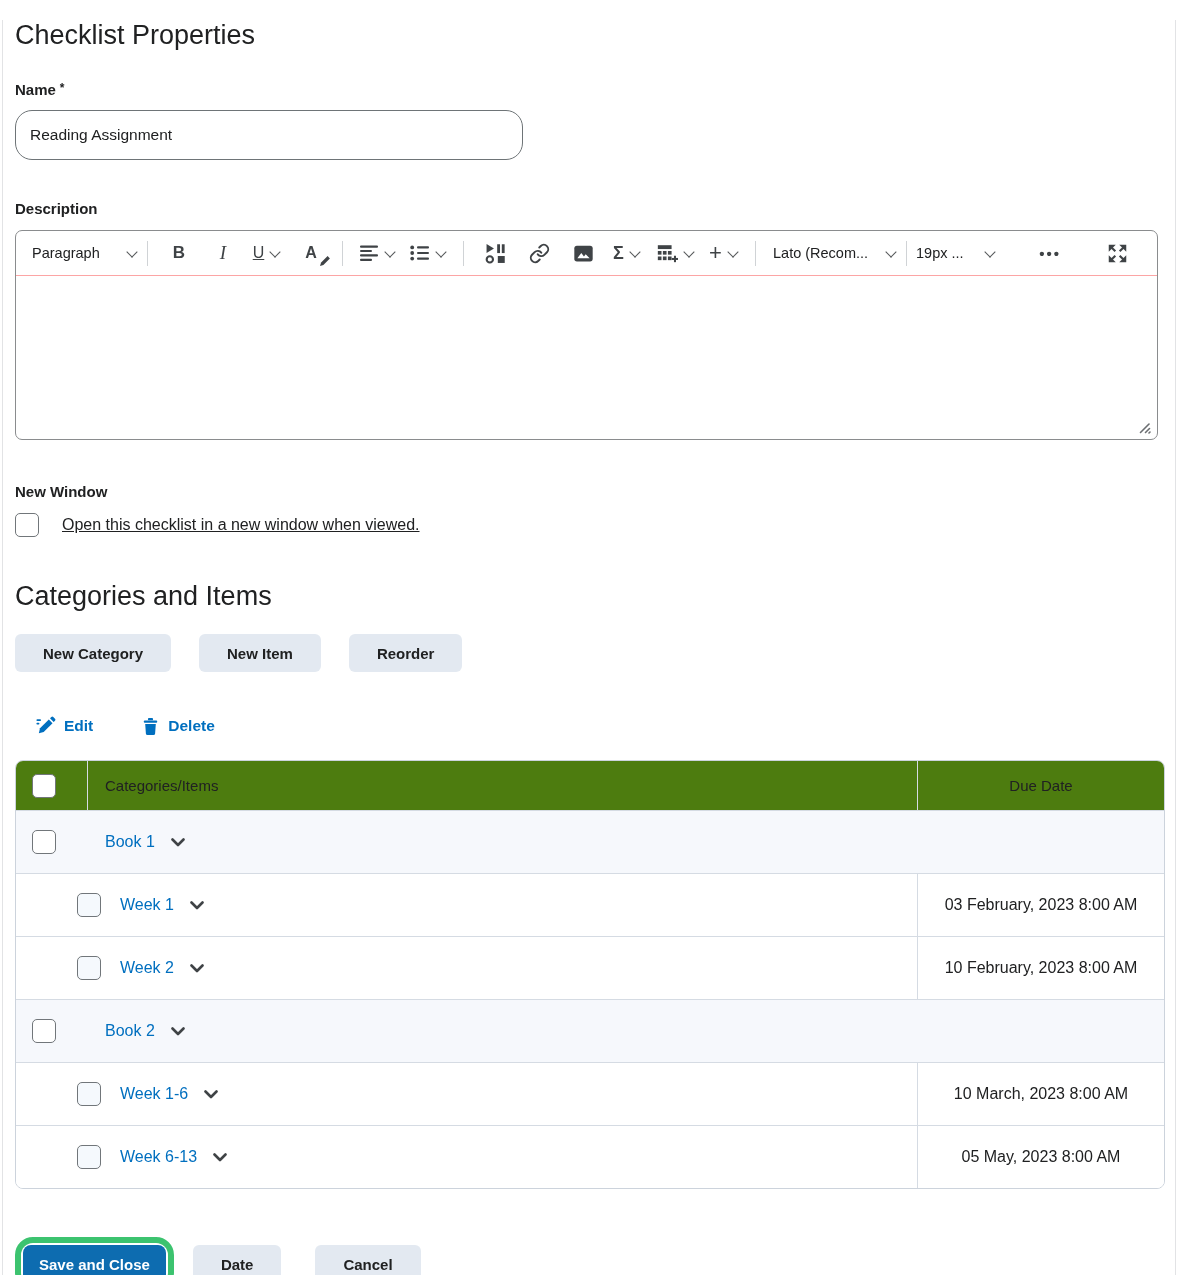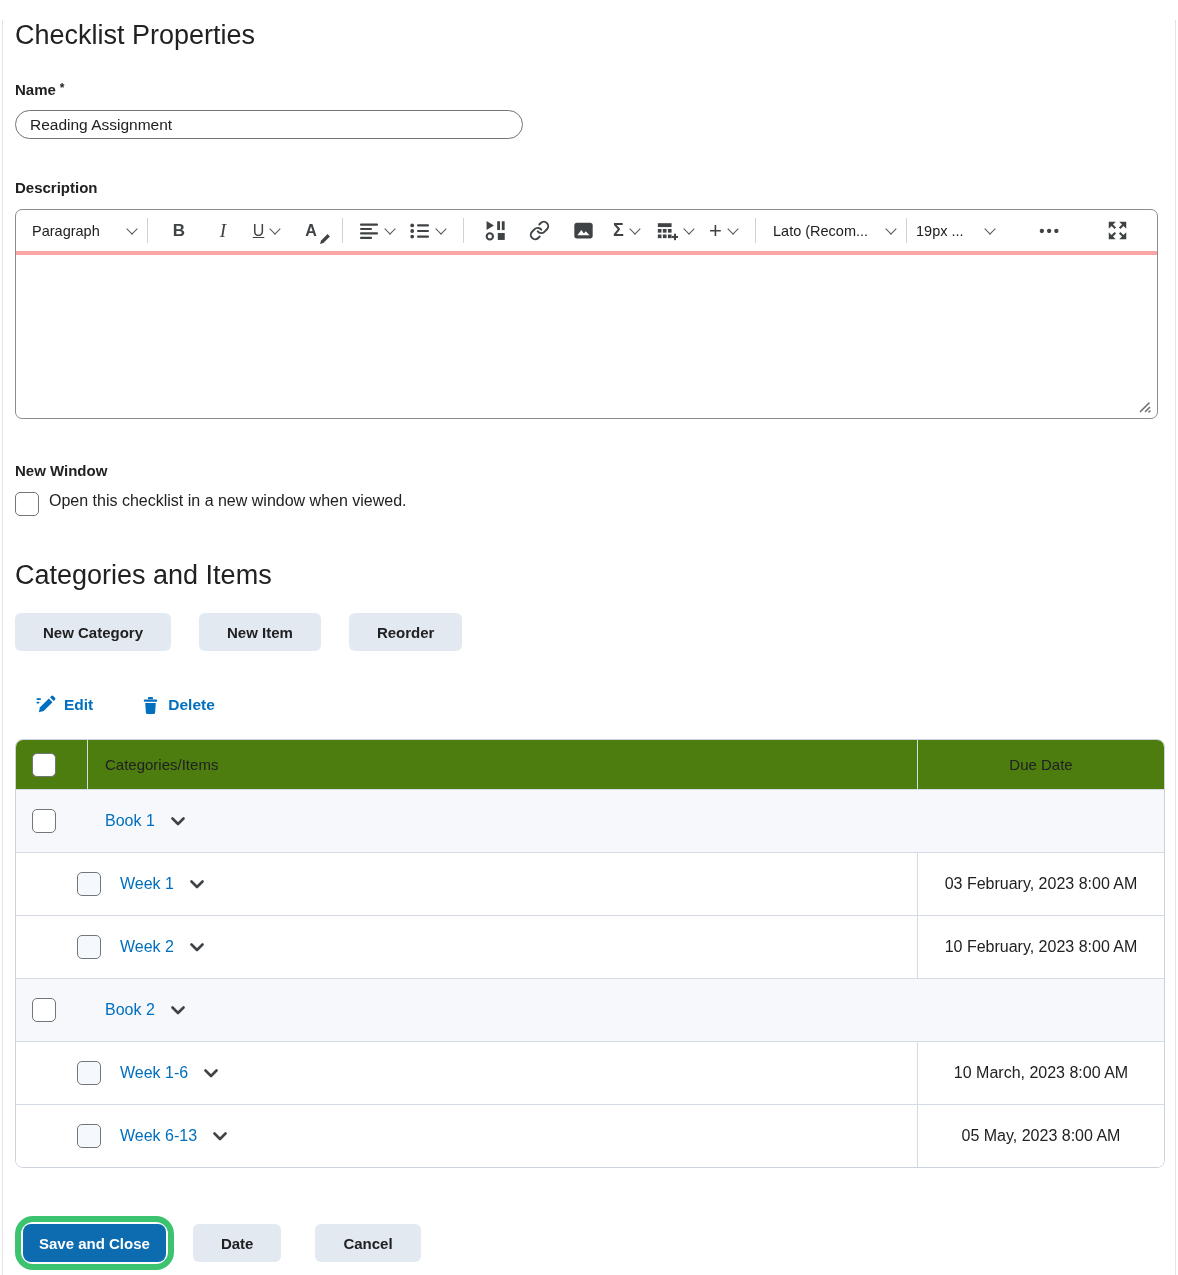--- a/index.html
+++ b/index.html
@@ -10,27 +10,27 @@
   html,body{margin:0;padding:0;background:#fff;}
   body{font-family:"Liberation Sans","DejaVu Sans",sans-serif;color:var(--text);}
   .frame{width:1174px;margin:0 2px;min-height:1266px;border-left:1px solid #e2e3e5;
          border-right:1px solid #e2e3e5;border-bottom:2px solid #d2d5d8;padding:0 12px;}
   h1{margin:20px 0 0;font-size:27px;font-weight:400;color:var(--text);}
   h2{margin:44px 0 0;font-size:27px;font-weight:400;color:var(--text);}
   .field-label{margin-top:30px;font-size:15px;font-weight:700;}
   .field-label .req{margin-left:4px;font-size:12px;vertical-align:top;}
   .field-label.desc{margin-top:40px;}
   .field-label.nw{margin-top:43px;}
-  .name-input{margin-top:12px;width:508px;height:29px;border:1px solid #6e7477;border-radius:17px;
+  .name-input{margin-top:12px;width:508px;height:50px;border:1px solid #6e7477;border-radius:17px;
               padding:0 14px;font-size:15.5px;font-family:inherit;color:var(--text);display:block;}
   
   .editor{margin-top:13px;width:1143px;height:210px;border:1px solid #8a8c8e;border-radius:7px;
           display:flex;flex-direction:column;background:#fff;}
   .toolbar{height:45px;flex:none;display:flex;align-items:center;padding:0 12px;
-           border-bottom:4px solid #fca5a5;}
+           border-bottom:1px solid #fca5a5;}
   .sep{width:1px;height:25px;background:#d0d3d6;margin:0 9px;flex:none;}
   .tb-btn,.dd{background:none;border:none;font-family:inherit;color:var(--icon);cursor:pointer;
               display:flex;align-items:center;justify-content:center;height:34px;padding:0;}
   .tb-btn{min-width:30px;margin:0 7px;}
   .dd{color:var(--text);font-size:14.5px;}
   .dd.para{width:106px;justify-content:space-between;margin-left:4px;}
   .dd.font{width:124px;justify-content:space-between;margin-left:8px;}
   .dd.size{width:80px;justify-content:space-between;}
   .chev{width:8px;height:8px;border-right:1.8px solid #55585a;border-bottom:1.8px solid #55585a;
         transform:rotate(45deg);display:inline-block;margin:-3px 2px 0 7px;flex:none;}
@@ -39,21 +39,21 @@
   .underline .u{font-size:16px;text-decoration:underline;}
   .color{position:relative;font-size:16px;font-weight:700;}
   .color svg{position:absolute;right:-6px;bottom:3px;}
   .sigma{font-size:18px;font-weight:600;}
   .plusg{font-size:22px;font-weight:400;}
   .right-group{margin-left:auto;display:flex;align-items:center;gap:28px;margin-right:6px;}
   .more{letter-spacing:2px;font-size:15px;font-weight:700;color:var(--icon);background:none;border:none;cursor:pointer;}
   .editor-body{flex:1;position:relative;}
   .resize{position:absolute;right:6px;bottom:5px;cursor:nwse-resize;}
   
-  .cb-row{margin-top:13px;display:flex;gap:10px;font-size:16px;}
+  .cb-row{margin-top:13px;display:flex;align-items:center;gap:23px;font-size:16px;text-decoration:underline;}
   .cb{width:24px;height:24px;border:1px solid #71767a;border-radius:5px;background:#fff;flex:none;cursor:pointer;}
   .cb.tint{background:#f5f9fd;}
   
   .btn-row{margin-top:22px;display:flex;gap:28px;}
   .subtle{height:38px;padding:0 28px;border:none;border-radius:6px;background:#e3e9f1;
           font-family:inherit;font-size:15px;font-weight:700;color:var(--text);cursor:pointer;}
   .action-row{margin-top:44px;padding-left:21px;display:flex;gap:48px;}
   .link-action{display:flex;align-items:center;gap:8px;background:none;border:none;cursor:pointer;
                font-family:inherit;font-size:15.5px;font-weight:700;color:var(--link);padding:0;}
   

